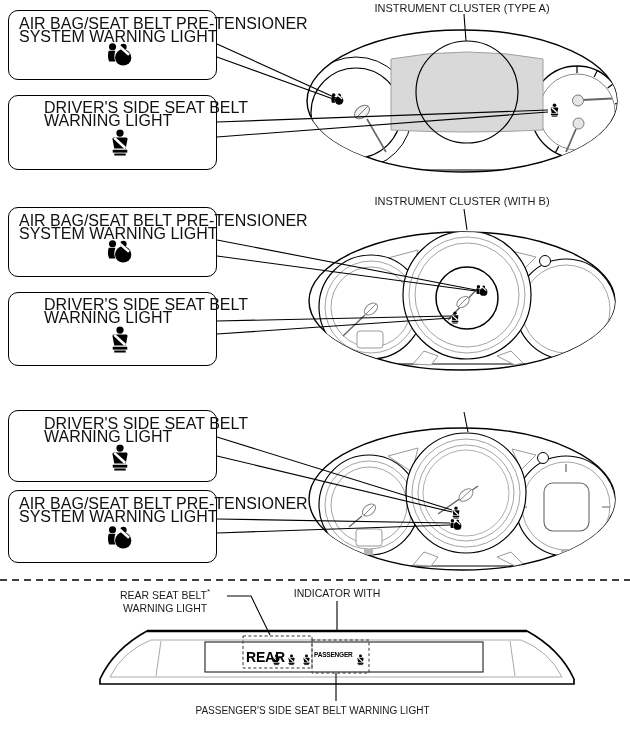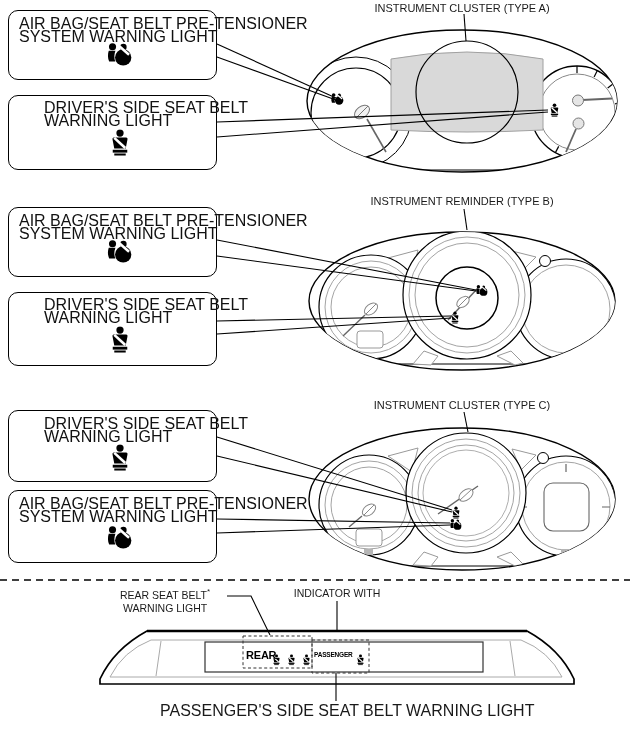--- a/index.html
+++ b/index.html
@@ -214,54 +214,53 @@
       </svg>
   </div>
   <div class="co" style="left:8px; top:95px; width:209px; height:75px;">
     <div class="txt" style="left:35px; top:5px;">DRIVER'S SIDE SEAT BELT</div>
     <div class="txt" style="left:35px; top:18px;">WARNING LIGHT</div>
     <svg class="ic" style="left:100px; top:33px;" width="22" height="27" viewBox="0 0 20 24">
         <use href="#ic-belt"></use>
       </svg>
   </div>
 
-  <div class="sec-title" style="left:352px; top:195px;">INSTRUMENT REMINDER (TYPE B)</div>
+  <div class="sec-title" style="left:352px; top:195px;">INSTRUMENT CLUSTER (WITH B)</div>
   <div class="co" style="left:8px; top:207px; width:209px; height:70px;">
     <div class="txt" style="left:10px; top:6px;">AIR BAG/SEAT BELT PRE-TENSIONER</div>
     <div class="txt" style="left:10px; top:19px;">SYSTEM WARNING LIGHT</div>
     <svg class="ic" style="left:96px; top:32px;" width="28" height="23" viewBox="0 0 26 22">
         <use href="#ic-airbag"></use>
       </svg>
   </div>
   <div class="co" style="left:8px; top:292px; width:209px; height:74px;">
     <div class="txt" style="left:35px; top:5px;">DRIVER'S SIDE SEAT BELT</div>
     <div class="txt" style="left:35px; top:18px;">WARNING LIGHT</div>
     <svg class="ic" style="left:100px; top:33px;" width="22" height="27" viewBox="0 0 20 24">
         <use href="#ic-belt"></use>
       </svg>
   </div>
 
-  <div class="sec-title" style="left:352px; top:399px;">INSTRUMENT CLUSTER (TYPE C)</div>
   <div class="co" style="left:8px; top:410px; width:209px; height:72px;">
     <div class="txt" style="left:35px; top:6px;">DRIVER'S SIDE SEAT BELT</div>
     <div class="txt" style="left:35px; top:19px;">WARNING LIGHT</div>
     <svg class="ic" style="left:100px; top:33px;" width="22" height="27" viewBox="0 0 20 24">
         <use href="#ic-belt"></use>
       </svg>
   </div>
   <div class="co" style="left:8px; top:490px; width:209px; height:73px;">
     <div class="txt" style="left:10px; top:6px;">AIR BAG/SEAT BELT PRE-TENSIONER</div>
     <div class="txt" style="left:10px; top:19px;">SYSTEM WARNING LIGHT</div>
     <svg class="ic" style="left:96px; top:35px;" width="28" height="23" viewBox="0 0 26 22">
         <use href="#ic-airbag"></use>
       </svg>
   </div>
 
   <div class="lbl" style="left:120px; top:585px;text-align:center;">
     <span>REAR SEAT BELT</span><sup>*</sup><br>
     <span>WARNING LIGHT</span>
   </div>
   <div class="lbl" style="left:277px; top:587px; width:120px; text-align:center;">INDICATOR WITH</div>
-  <div class="panel-txt" style="left:246px; top:649px; font-size:11px;">REAR</div>
+  <div class="panel-txt" style="left:246px; top:649px; font-size:14px;">REAR</div>
   <div class="panel-txt" style="left:314px; top:651px; font-size:6.5px;">PASSENGER</div>
-  <div class="lbl" style="left:160px; top:704px; width:305px; text-align:center; font-size:16px;">PASSENGER'S SIDE SEAT BELT WARNING LIGHT</div>
+  <div class="lbl" style="left:160px; top:704px; width:305px; text-align:center; font-size:10px;">PASSENGER'S SIDE SEAT BELT WARNING LIGHT</div>
 
 </div>
 
 </body></html>

